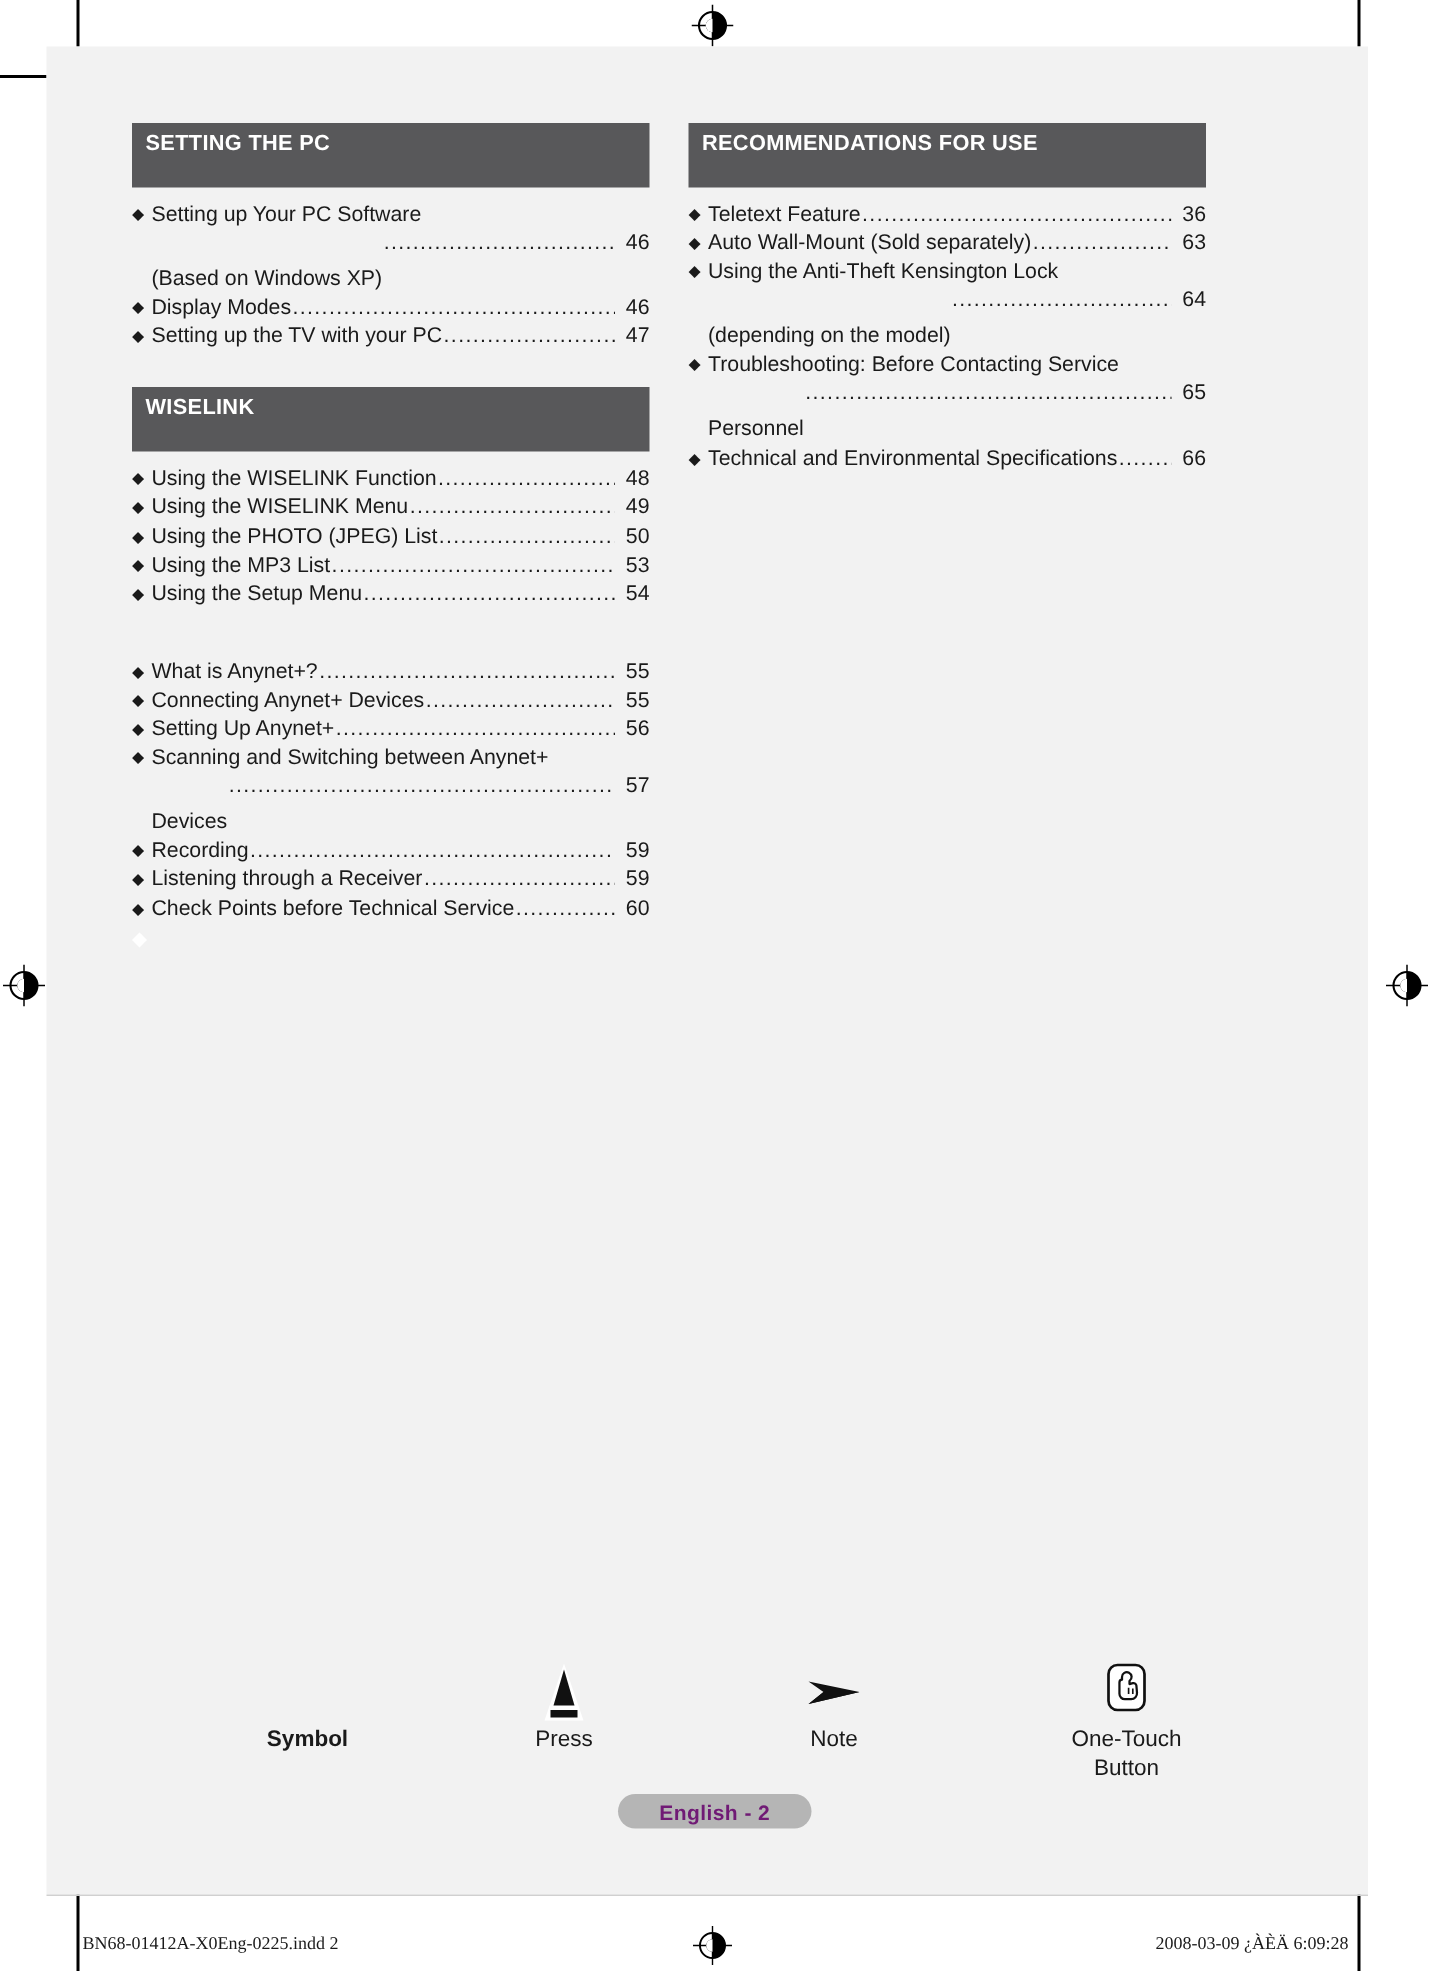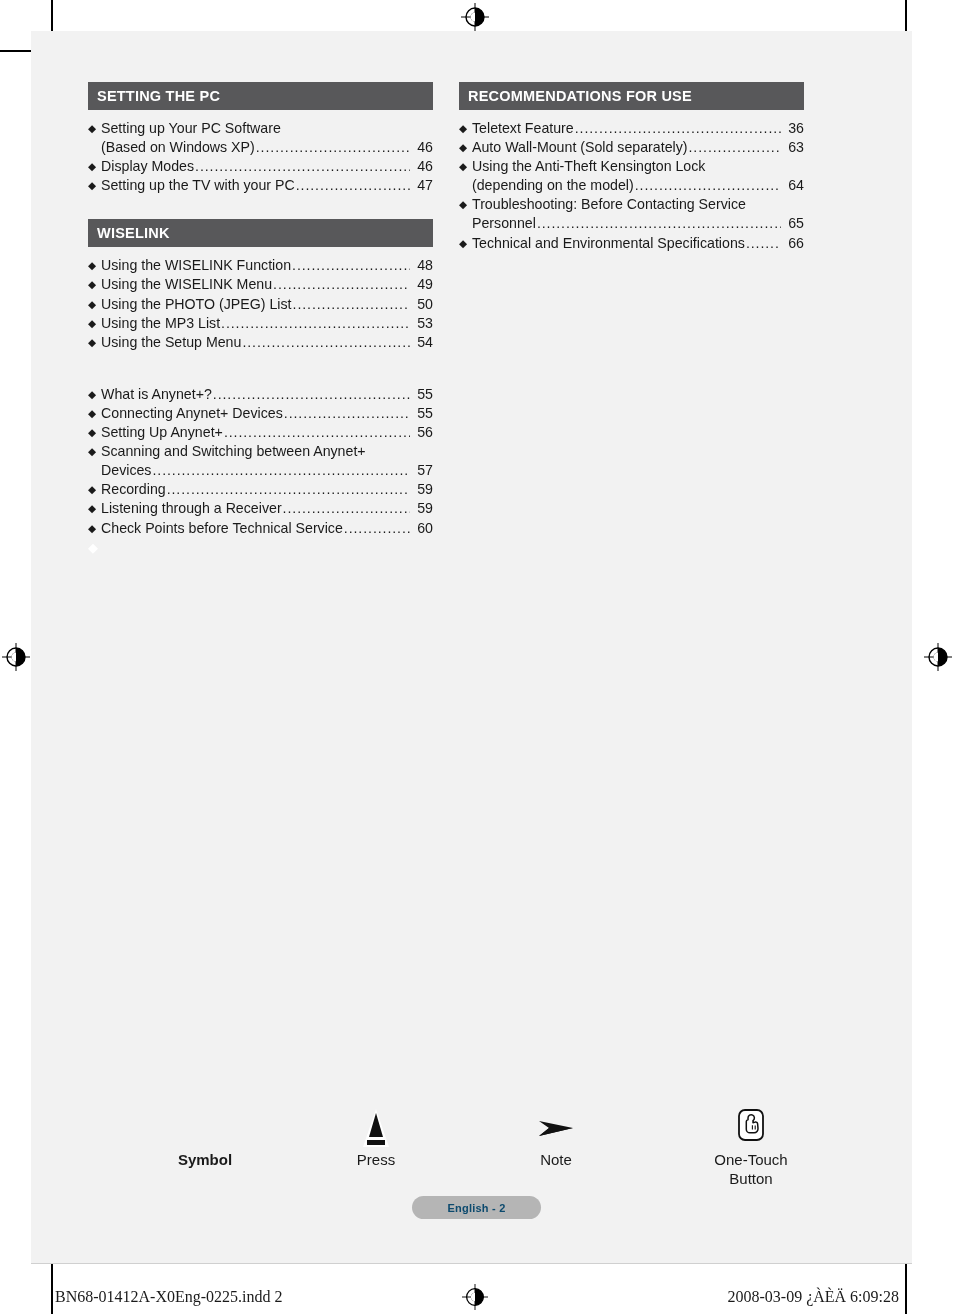--- a/index.html
+++ b/index.html
@@ -34,21 +34,21 @@
     gap: 26px;
   }
   .toc-col { width: 345px; }
 
   .section-bar {
     background: #58585a;
     color: #ffffff;
     font-size: 14.5px;
     font-weight: bold;
     letter-spacing: 0.015em;
-    padding: 5px 0 5px 9px;
+    padding: 5px 0 20px 9px;
     line-height: 18px;
     height: 18px;
   }
   .section-bar sup {
     font-size: 10.5px;
     vertical-align: super;
     line-height: 0;
   }
   .section-gap { height: 9px; }
   .section-gap-lg { height: 24px; }
@@ -89,21 +89,21 @@
     letter-spacing: 0.9px;
     font-size: 14.2px;
   }
   .toc-leader.blank { color: transparent; }
   .toc-page {
     flex: 0 0 auto;
     text-align: right;
     min-width: 20px;
     padding-left: 2px;
   }
-  .toc-cont { white-space: nowrap; }
+  .toc-cont { white-space: nowrap; margin-top: 24px; }
 
   
   .legend {
     position: absolute;
     left: 150px; top: 1105px;
     width: 680px;
     height: 90px;
   }
   .legend-cell {
     position: absolute;
@@ -123,42 +123,42 @@
   }
   .legend-caption.bold { font-weight: bold; }
 
   
   .page-badge {
     position: absolute;
     left: 412px; top: 1196px;
     width: 129px; height: 23px;
     background: #b5b5b5;
     border-radius: 11.5px;
-    color: #0c4a6e;
-    font-size: 11px;
+    color: #701a75;
+    font-size: 14px;
     font-weight: bold;
     display: flex;
     align-items: center;
     justify-content: center;
     letter-spacing: 0.02em;
     text-align: center;
   }
 
   
   .footer-rule {
     position: absolute;
     left: 31px; top: 1263px;
     width: 881px; height: 1px;
     background: #d0d0d0;
   }
   .footer-text {
     position: absolute;
     top: 1288px;
     font-family: "Liberation Serif", serif;
-    font-size: 16px;
+    font-size: 12px;
     color: #1a1a1a;
     white-space: nowrap;
   }
   .footer-left { left: 55px; }
   .footer-right { right: 55px; }
   .footer-reg {
     position: absolute;
     left: 462px; top: 1284px;
   }
 </style>

